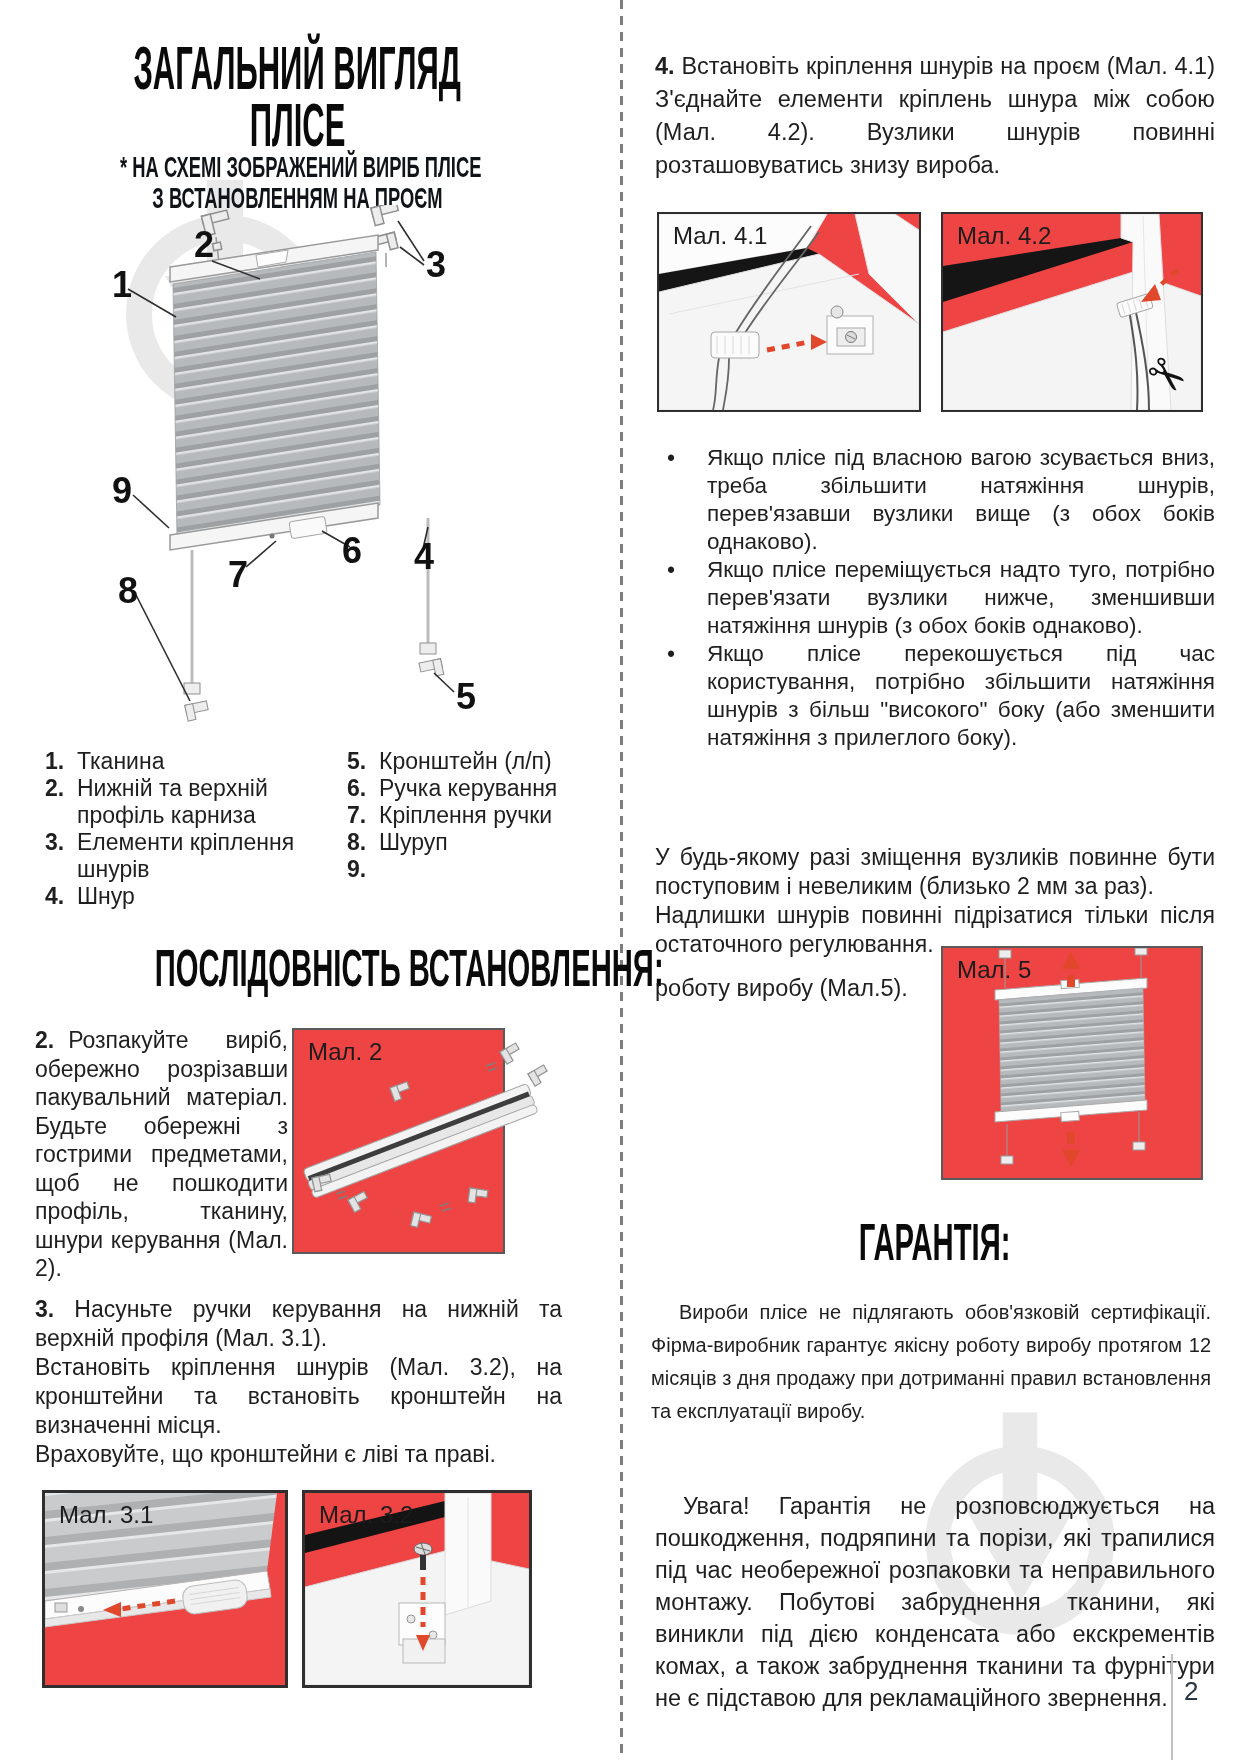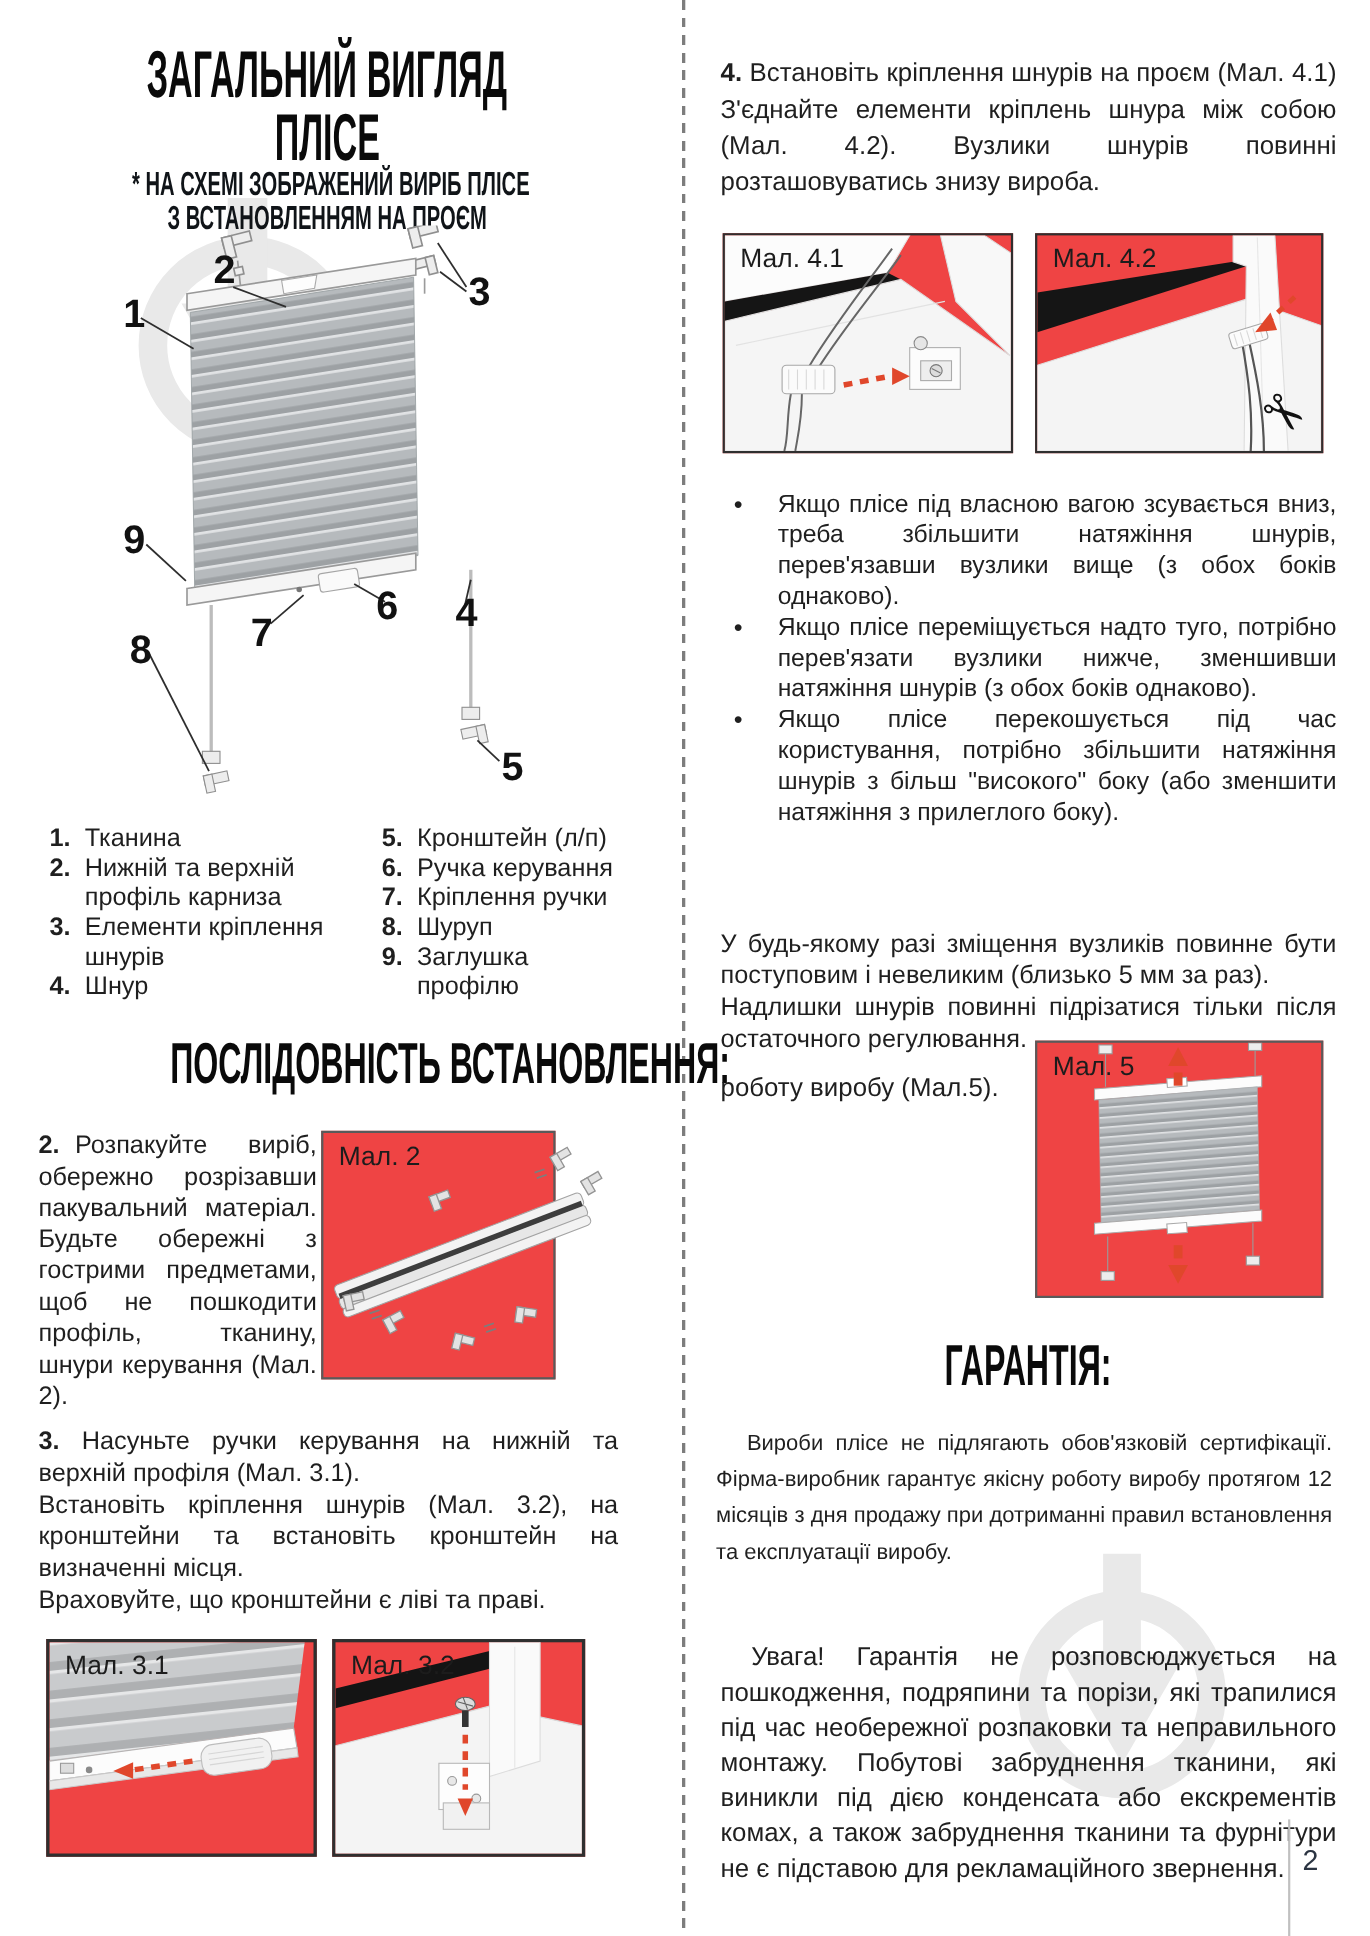--- a/index.html
+++ b/index.html
@@ -172,21 +172,20 @@
     <div class="legend-item">
         <span class="legend-num">7.</span>
         <span>Кріплення ручки</span>
       </div>
     <div class="legend-item">
         <span class="legend-num">8.</span>
         <span>Шуруп</span>
       </div>
     <div class="legend-item">
         <span class="legend-num">9.</span>
-        <span>Заглушка профілю</span>
       </div>
   </div>
 
   <div class="abs cwrap" style="left:35px;top:944px;width:525px;z-index:1;">
     <span class="cond h2c">ПОСЛІДОВНІСТЬ ВСТАНОВЛЕННЯ:</span>
   </div>
 
   <p class="abs just body-t" style="left:35px;top:1026px;width:253px;z-index:1;">
     <b style="margin-right:14px;">2.</b><span>Розпакуйте виріб, обережно розрізавши пакувальний матеріал. Будьте обережні з гострими предметами, щоб не пошкодити профіль, тканину, шнури керування (Мал. 2).</span>
   </p>
@@ -345,21 +344,21 @@
       <span class="bdot">•</span>
       <p class="btxt">Якщо плісе переміщується надто туго, потрібно перев'язати вузлики нижче, зменшивши натяжіння шнурів (з обох боків однаково).</p>
     </div>
     <div class="brow">
       <span class="bdot">•</span>
       <p class="btxt">Якщо плісе перекошується під час користування, потрібно збільшити натяжіння шнурів з більш "високого" боку (або зменшити натяжіння з прилеглого боку).</p>
     </div>
   </div>
 
   <div class="abs" style="left:655px;top:843px;width:560px;z-index:1;">
-    <p class="just note-t">У будь-якому разі зміщення вузликів повинне бути поступовим і невеликим (близько 5 мм за раз).</p>
+    <p class="just note-t">У будь-якому разі зміщення вузликів повинне бути поступовим і невеликим (близько 2 мм за раз).</p>
     <p class="just note-t">Надлишки шнурів повинні підрізатися тільки після остаточного регулювання.</p>
   </div>
 
   <div class="abs" style="left:655px;top:972px;width:280px;z-index:1;">
     <p class="body-r">роботу виробу (Мал.5).</p>
   </div>
 
   <div class="figbox fb2" style="left:941px;top:946px;width:262px;height:234px;z-index:1;">
     <span class="figlab">Мал. 5</span>
     <svg width="258" height="230" viewBox="0 0 258 230">

